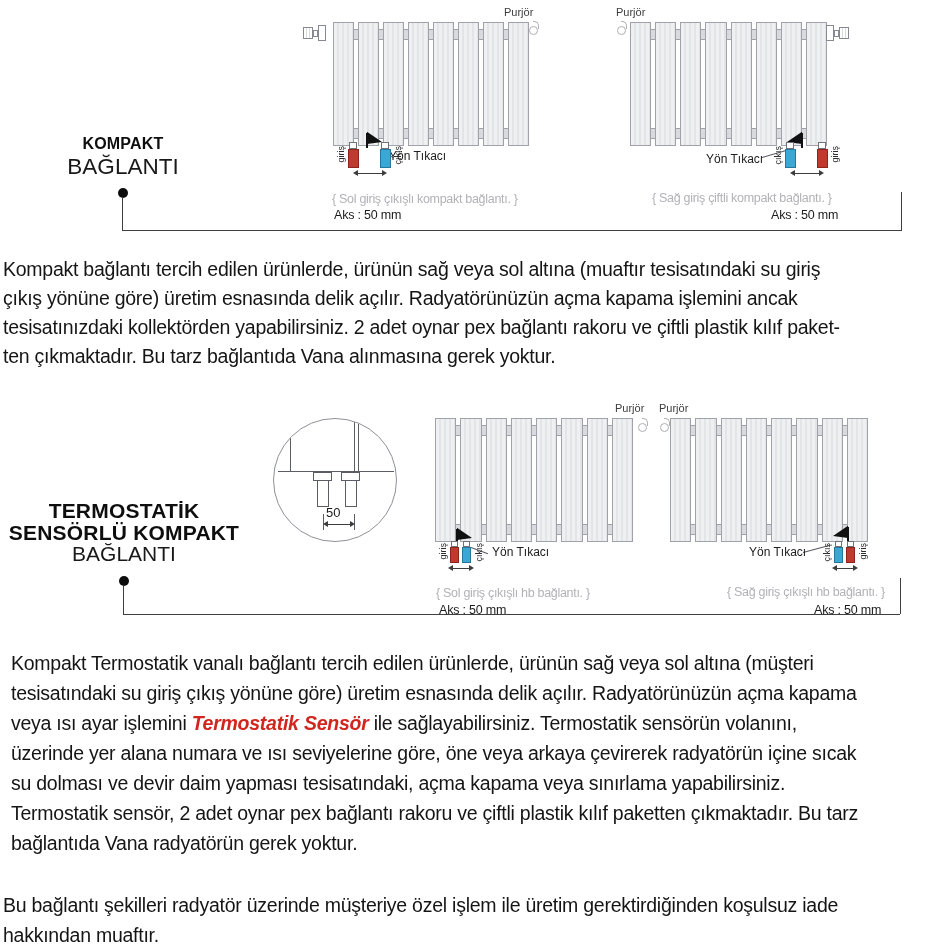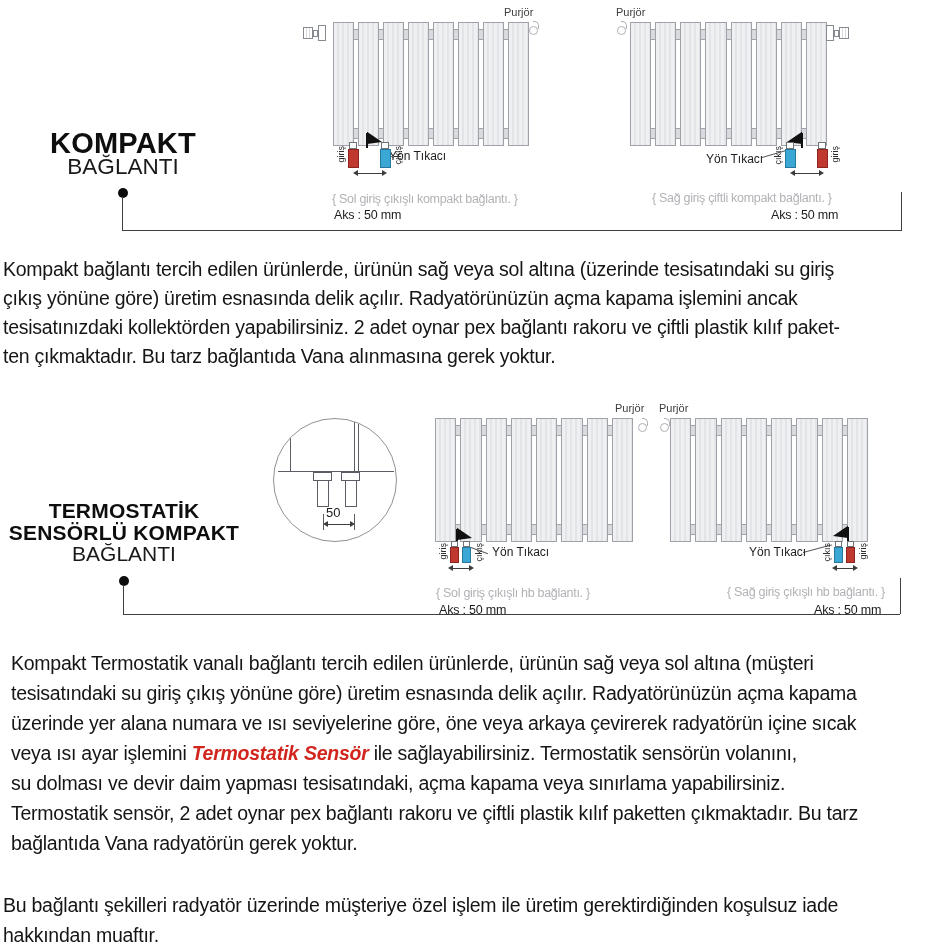--- a/index.html
+++ b/index.html
@@ -3,21 +3,21 @@
 <meta charset="utf-8">
 <style>
   * { box-sizing: border-box; margin: 0; padding: 0; }
   html,body { background:#fff; }
   body { font-family:"Liberation Sans", sans-serif; }
   .page { position:relative; width:927px; height:944px; background:#fff; overflow:hidden; }
   .abs { position:absolute; }
 
   
   .h-box { text-align:center; color:#0e0e0e; }
-  .h-bold { font-size:29px; font-weight:700; line-height:23px; letter-spacing:.2px; }
+  .h-bold { font-size:16px; font-weight:700; line-height:23px; letter-spacing:.2px; }
   .h-light { font-size:22.5px; font-weight:400; line-height:23px; color:#191919; }
   .h-box.sec2 .h-bold { font-size:21px; line-height:21.5px; }
   .h-box.sec2 .h-light { font-size:21px; line-height:21.5px; }
   .dot { width:10px; height:10px; border-radius:50%; background:#0d0d0d; }
 
   
   .bline { background:#3f3f3f; }
 
   
   .rad-body { display:flex; gap:4px; }
@@ -156,21 +156,21 @@
     <div class="abs vlabel" style="left:220px;top:141px;">giriş</div>
     <div class="abs dim" style="left:180px;top:165px;width:34px;">
         <span class="ah-l"></span>
         <span class="ah-r"></span>
       </div>
     <div class="abs aks" style="left:161px;top:171px;">Aks : 50 mm</div>
     <div class="abs cap" style="left:42px;top:186px;">{ Sağ giriş çiftli kompakt bağlantı. }</div>
   </div>
 
   <div class="abs para lh29" style="left:3px;top:255px;width:915px;">
-    <div class="tline">Kompakt bağlantı tercih edilen ürünlerde, ürünün sağ veya sol altına (üzerinde tesisatındaki su giriş</div>
+    <div class="tline">Kompakt bağlantı tercih edilen ürünlerde, ürünün sağ veya sol altına (muaftır tesisatındaki su giriş</div>
     <div class="tline">çıkış yönüne göre) üretim esnasında delik açılır. Radyatörünüzün açma kapama işlemini ancak</div>
     <div class="tline">tesisatınızdaki kollektörden yapabilirsiniz. 2 adet oynar pex bağlantı rakoru ve çiftli plastik kılıf paket-</div>
     <div class="tline">ten çıkmaktadır. Bu tarz bağlantıda Vana alınmasına gerek yoktur.</div>
   </div>
 
   <div class="abs h-box sec2" style="left:5px;top:500px;width:238px;">
     <div class="h-bold">TERMOSTATİK</div>
     <div class="h-bold">SENSÖRLÜ KOMPAKT</div>
     <div class="h-light">BAĞLANTI</div>
   </div>
@@ -253,22 +253,22 @@
         <span class="ah-l"></span>
         <span class="ah-r"></span>
       </div>
     <div class="abs aks" style="left:159px;top:176px;">Aks : 50 mm</div>
     <div class="abs cap" style="left:72px;top:190px;">{ Sağ giriş çıkışlı hb bağlantı. }</div>
   </div>
 
   <div class="abs para lh30" style="left:3px;top:648px;width:915px;margin-left:8px;">
     <div class="tline">Kompakt Termostatik vanalı bağlantı tercih edilen ürünlerde, ürünün sağ veya sol altına (müşteri</div>
     <div class="tline">tesisatındaki su giriş çıkış yönüne göre) üretim esnasında delik açılır. Radyatörünüzün açma kapama</div>
+    <div class="tline"><span>veya ısı ayar işlemini </span><span class="red-accent">Termostatik Sensör</span><span> ile sağlayabilirsiniz. Termostatik sensörün volanını,</span></div>
     <div class="tline">üzerinde yer alana numara ve ısı seviyelerine göre, öne veya arkaya çevirerek radyatörün içine sıcak</div>
-    <div class="tline"><span>veya ısı ayar işlemini </span><span class="red-accent">Termostatik Sensör</span><span> ile sağlayabilirsiniz. Termostatik sensörün volanını,</span></div>
     <div class="tline">su dolması ve devir daim yapması tesisatındaki, açma kapama veya sınırlama yapabilirsiniz.</div>
     <div class="tline">Termostatik sensör, 2 adet oynar pex bağlantı rakoru ve çiftli plastik kılıf paketten çıkmaktadır. Bu tarz</div>
     <div class="tline">bağlantıda Vana radyatörün gerek yoktur.</div>
   </div>
 
   <div class="abs para lh30" style="left:3px;top:890px;width:915px;">
     <div class="tline">Bu bağlantı şekilleri radyatör üzerinde müşteriye özel işlem ile üretim gerektirdiğinden koşulsuz iade</div>
     <div class="tline">hakkından muaftır.</div>
   </div>
 

